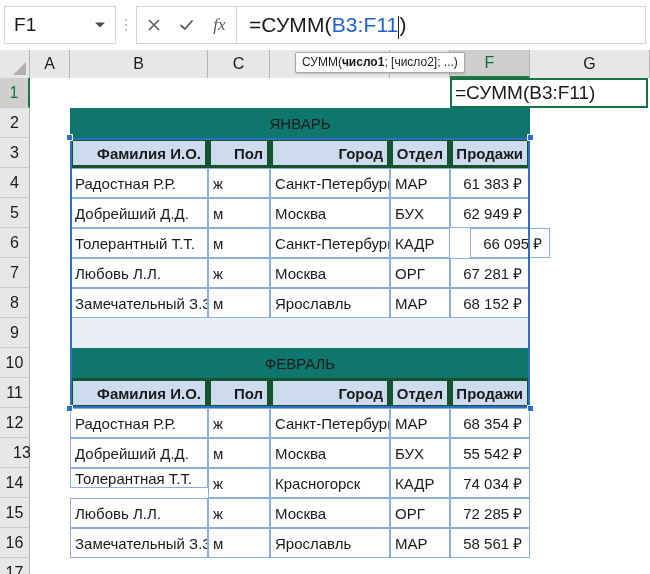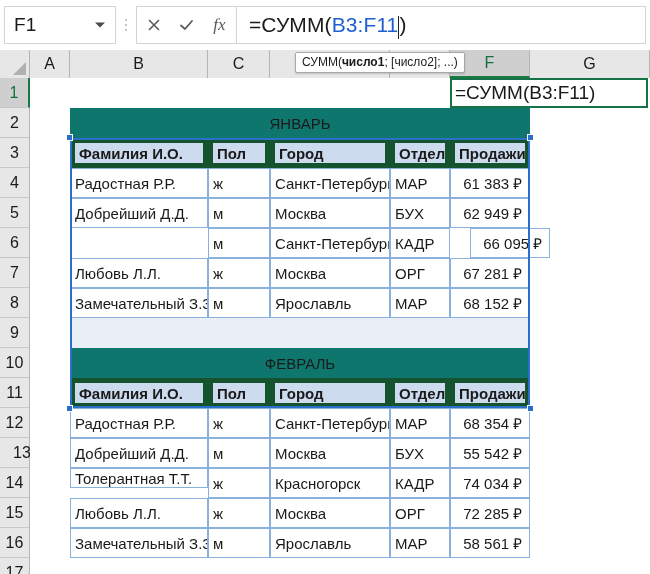--- a/index.html
+++ b/index.html
@@ -129,24 +129,24 @@
     position: absolute;
     display: flex; align-items: center;
     font-size: 15px; color: #1a1a1a;
     padding: 0 4px;
     white-space: nowrap; overflow: hidden;
   }
   .tbl-border { border: 1px solid #8ab0dd; }
   .bandrow { background: #ffffff; }
   .hdrcell {
     background: #ccdcee;
-    justify-content: flex-start;
+    justify-content: flex-end;
     font-weight: bold;
     font-size: 15px;
-    border: 5px solid #14532d;
+    border: 3px solid #14532d;
   }
   .monthcell {
     background: #0f766e;
     justify-content: center;
     font-size: 15px;
     color: #1a1a1a;
     border: none;
   }
   .blankband { background:#eaeff6; border-left:1px solid #6c9ed4; border-right:1px solid #6c9ed4; }
   .num { justify-content: flex-end; padding-right: 7px; }
@@ -357,20 +357,23 @@
       </div>
       <div class="cell tbl-border bandrow" style="left: 240px; width: 120px; top: 120px; height: 30px;">
         <span>Москва</span>
       </div>
       <div class="cell tbl-border bandrow" style="left: 360px; width: 60px; top: 120px; height: 30px;">
         <span>БУХ</span>
       </div>
       <div class="cell tbl-border bandrow num" style="left: 420px; width: 80px; top: 120px; height: 30px;">
         <span>62 949 ₽</span>
       </div>
+      <div class="cell tbl-border bandrow" style="left: 40px; width: 138px; top: 150px; height: 30px;">
+        <span>Толерантный Т.Т.</span>
+      </div>
       <div class="cell tbl-border bandrow" style="left: 178px; width: 62px; top: 150px; height: 30px;">
         <span>м</span>
       </div>
       <div class="cell tbl-border bandrow" style="left: 240px; width: 120px; top: 150px; height: 30px;">
         <span>Санкт-Петербург</span>
       </div>
       <div class="cell tbl-border bandrow" style="left: 360px; width: 60px; top: 150px; height: 30px;">
         <span>КАДР</span>
       </div>
       <div class="cell tbl-border bandrow num" style="left: 440px; width: 80px; top: 150px; height: 30px;">

